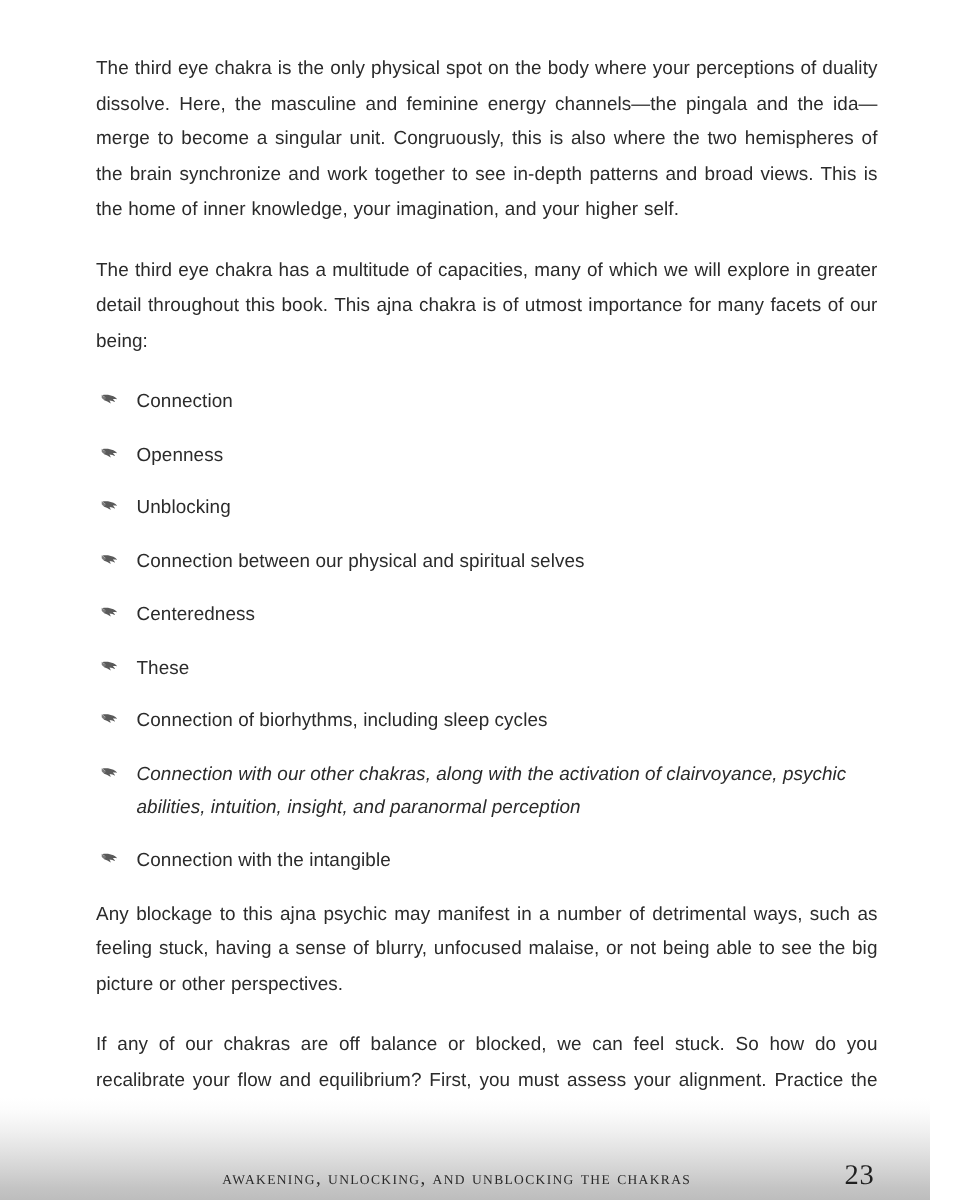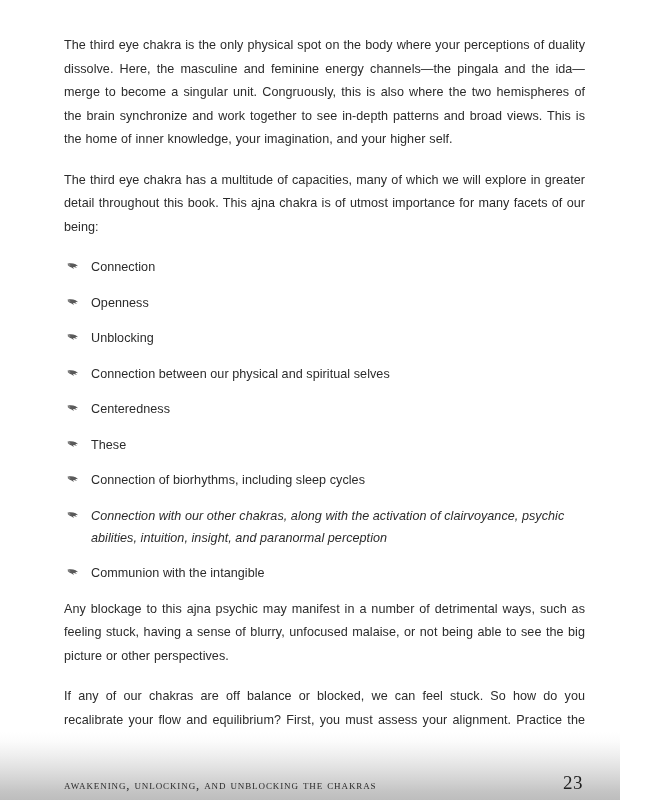--- a/index.html
+++ b/index.html
@@ -96,20 +96,21 @@
     left: 64px;
     right: 56px;
     top: 18px;
     display: flex;
     align-items: baseline;
     justify-content: space-between;
   }
 
   .footer-title {
     flex: 1;
+    text-align: center;
     font-family: "Liberation Serif", serif;
     font-size: 12.6px;
     letter-spacing: 0.9px;
     color: #2a2a2a;
     font-variant: small-caps;
     text-transform: lowercase;
     white-space: nowrap;
     margin-top: 28px;
   }
 
@@ -216,21 +217,21 @@
         <span>Connection with our other chakras, along with the activation of clairvoyance, psychic abilities, intuition, insight, and paranormal perception</span>
       </li>
 
       <li>
         <span class="bullet-mark">
           <svg width="13" height="13" viewBox="0 0 13 13" aria-hidden="true">
             <path d="M1.2 3.4 C3.6 2.9 6.4 3.1 8.6 4.2 C9.6 4.7 10.4 5.4 11.2 6.2 C10.2 6.0 9.2 5.9 8.2 6.0 C8.9 6.6 9.4 7.3 9.8 8.1 C8.6 7.5 7.3 7.1 6.0 7.0 C6.4 7.6 6.7 8.3 6.8 9.0 C5.4 7.9 3.8 7.1 2.1 6.6 C2.6 6.1 3.0 5.5 3.2 4.9 C2.5 4.5 1.8 4.0 1.2 3.4 Z" fill="#5a5a5a"></path>
             <path d="M0.8 3.1 C1.6 3.9 2.6 4.6 3.7 5.1 C3.4 5.7 3.0 6.2 2.5 6.6 C1.8 6.3 1.2 5.8 0.8 5.2 Z" fill="#7a7a7a"></path>
           </svg>
         </span>
-        <span>Communion with the intangible</span>
+        <span>Connection with the intangible</span>
       </li>
 
     </ul>
 
     <p class="body-para">Any blockage to this ajna psychic may manifest in a number of detrimental ways, such as feeling stuck, having a sense of blurry, unfocused malaise, or not being able to see the big picture or other perspectives.</p>
 
     <p class="body-para">If any of our chakras are off balance or blocked, we can feel stuck. So how do you recalibrate your flow and equilibrium? First, you must assess your alignment. Practice the Chakra Exploration Exercise on page 15 to evaluate the flow of your chakras.</p>
 
     <p class="body-para">Anytime you feel a lack of intuition or are sad, sluggish, or unable to sleep, it's likely an indicator of a third eye chakra imbalance. In the following chapters, we will explore exercises to correct, restore, and maintain the ajna chakra in order to fully tap into and unleash the healing power of the pineal gland. These will include the integration of mindful practices into your daily life, such as yoga, meditation, healing with crystal gemstones, visualization, the use of herbs and essential oils, intention setting, manifestation, self-care rituals, anointment and moon rituals, digital detoxification, and other activities.</p>
 

